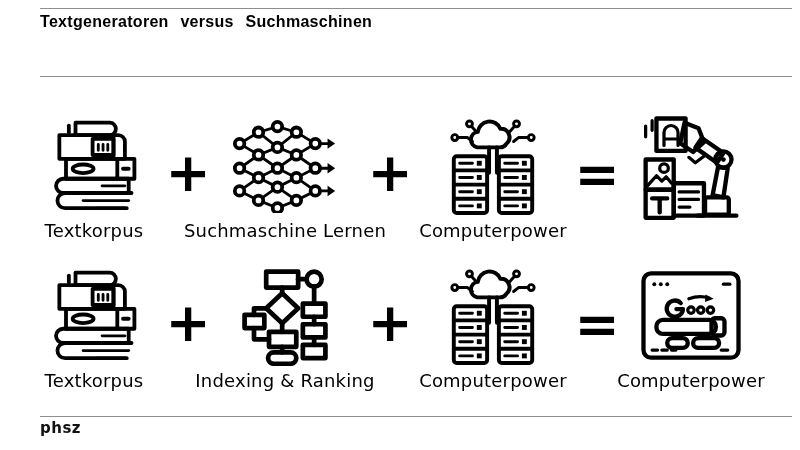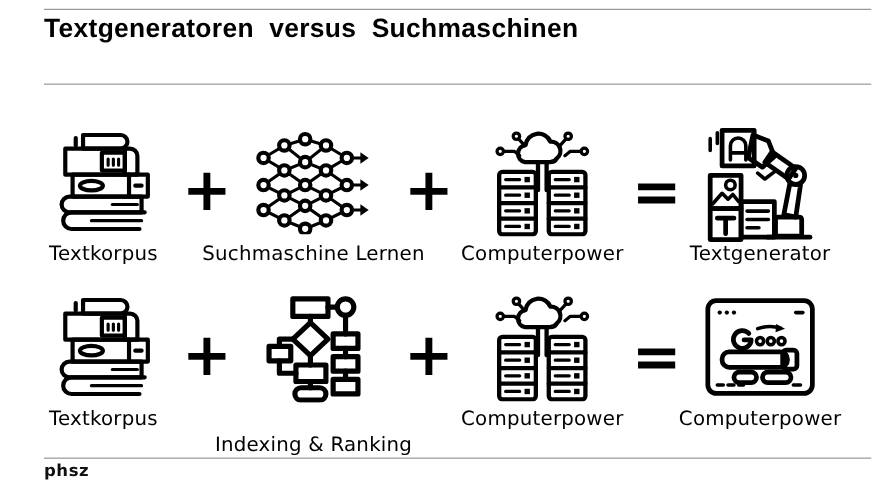--- a/index.html
+++ b/index.html
@@ -2,21 +2,21 @@
 <html><head>
 <meta charset="utf-8">
 <style>
   html,body{margin:0;padding:0;background:#fff;}
   .canvas{position:relative;width:800px;height:450px;background:#ffffff;
           font-family:"Liberation Sans",sans-serif;overflow:hidden;}
   .rule{position:absolute;left:40px;width:752px;height:1px;background:#8e8e8e;}
   .rule.top{top:8px;}
   .rule.header{top:76px;}
   .rule.footer{top:416px;}
-  .title{position:absolute;left:40px;top:13px;font-size:24px;font-weight:bold;
+  .title{position:absolute;left:40px;top:13px;font-size:16px;font-weight:bold;
          color:#000;letter-spacing:.3px;word-spacing:7px;white-space:nowrap;}
   .footer-logo{position:absolute;left:40px;top:419px;font-size:15px;font-weight:bold;
          font-family:"DejaVu Sans",sans-serif;color:#111;letter-spacing:.5px;}
   .cell{position:absolute;display:flex;flex-direction:column;align-items:center;}
   .icon-box{height:104px;display:flex;align-items:center;justify-content:center;}
   .cell-label{margin-top:2px;font-family:"DejaVu Sans",sans-serif;font-size:18px;
          color:#000;white-space:nowrap;letter-spacing:.2px;}
   .op{position:absolute;width:56px;height:62px;text-align:center;line-height:62px;
       font-family:"DejaVu Sans",sans-serif;font-weight:bold;font-size:54px;color:#000;}
   svg{display:block;}
@@ -148,21 +148,20 @@
           <path class="ln" d="M56 96 h36"></path>
           <rect class="ln" x="8" y="44" width="26" height="28"></rect>
           <circle class="ln3" cx="25" cy="52" r="4"></circle>
           <path class="ln3" d="M10 68 l8 -9 5 5 4 -4 5 6"></path>
           <rect class="ln" x="8" y="72" width="26" height="26"></rect>
           <path class="ln" d="M14 80 h14 M21 80 v13"></path>
           <rect class="ln" x="34" y="66" width="28" height="30"></rect>
           <path class="ln3" d="M39 74 h18 M39 81 h18 M39 88 h10"></path>
         </svg>
       </div>
-      <div class="cell-label">Textgenerator</div>
     </div>
 
   </div>
 
   <div>
 
     <div class="cell" style="left:24px;top:264px;width:140px;">
       <div class="icon-box">
         <svg width="95" viewBox="0 0 100 104">
           <path class="ln" d="M30 6 H66 A6.5 6.5 0 0 1 66 19 H30 Z"></path>
@@ -180,21 +179,21 @@
           <path class="ln" d="M89 80 H19 A8 8 0 0 0 11 88 A8 8 0 0 0 19 96 H84"></path>
           <path class="ln3" d="M38 88 h48"></path>
           <path class="ln3" d="M52 96 h30"></path>
         </svg>
       </div>
       <div class="cell-label">Textkorpus</div>
     </div>
 
     <div class="op" style="left:160px;top:292px;">+</div>
 
-    <div class="cell" style="left:185px;top:264px;width:200px;gap:24px;">
+    <div class="cell" style="left:185px;top:264px;width:200px;">
       <div class="icon-box">
         <svg width="94" viewBox="0 0 100 106">
           <g fill="none" stroke="#000" stroke-width="5" stroke-linecap="round" stroke-linejoin="round">
             <rect x="30" y="6" width="34" height="17"></rect>
             <circle cx="81" cy="14" r="8"></circle>
             <path d="M64 14 H73"></path>
             <path d="M47 23 V29"></path>
             <path d="M47 29 L64 45 L47 61 L30 45 Z"></path>
             <path d="M30 45 H17 V52"></path>
             <rect x="7" y="52" width="21" height="14"></rect>

